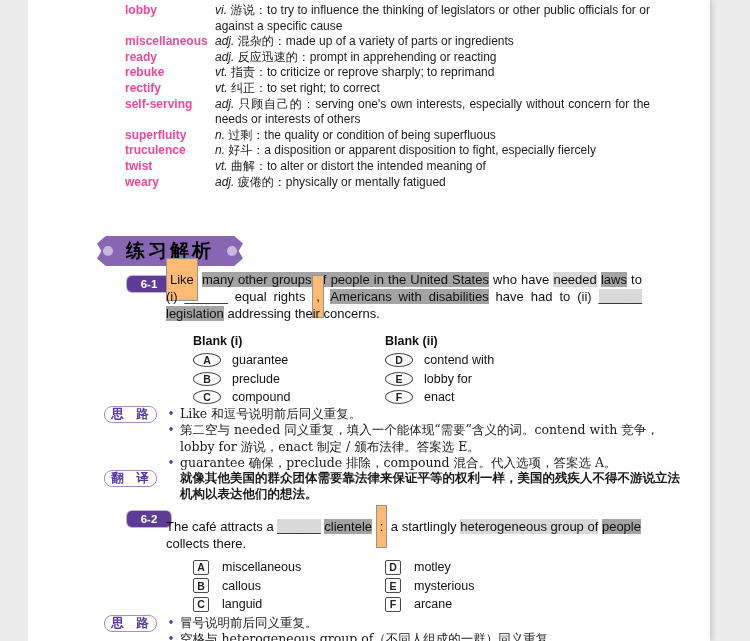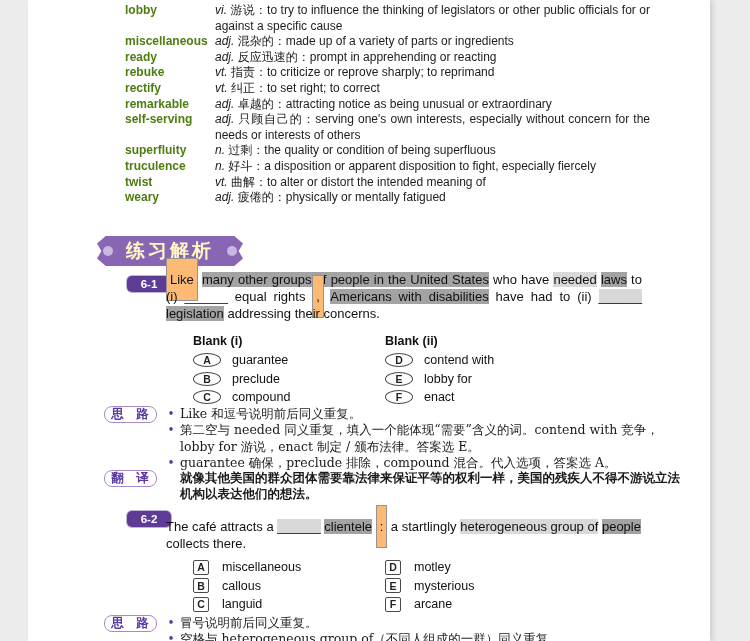--- a/index.html
+++ b/index.html
@@ -9,32 +9,32 @@
     -webkit-font-smoothing:antialiased;
   }
   .canvas{position:relative;width:750px;height:641px;}
   .page{
     position:absolute;left:28px;top:0;width:682px;height:641px;background:#ffffff;
     box-shadow:3px 0 5px rgba(0,0,0,0.12);
   }
   
   .vocab{position:absolute;left:97px;top:3px;width:525px;font-size:12px;line-height:15.6px;color:#1c1c1c;}
   .vocab-row{display:flex;align-items:flex-start;}
-  .vocab-word{width:90px;flex:0 0 90px;font-weight:bold;color:#4d7c0f;}
+  .vocab-word{width:90px;flex:0 0 90px;font-weight:bold;color:#ec4899;}
   .vocab-def{flex:1;text-align:justify;}
   .pos{font-style:italic;}
   
   .section-badge{
     position:absolute;left:69px;top:236px;width:146px;height:30px;background:#8866b4;
     display:flex;align-items:center;justify-content:center;
     clip-path:polygon(6% 0,94% 0,100% 25%,97% 50%,100% 75%,94% 100%,6% 100%,0 75%,3% 50%,0 25%);
   }
   .section-badge .ribbon-dot{position:absolute;top:50%;width:10px;height:10px;margin-top:-5px;border-radius:50%;background:#c9b8e2;}
   .ribbon-dot.left{left:6px;} .ribbon-dot.right{right:6px;}
-  .section-title{color:#fef9c3;font-weight:bold;font-size:19px;letter-spacing:3px;}
+  .section-title{color:#000000;font-weight:bold;font-size:19px;letter-spacing:3px;}
   
   .qbadge{
     position:absolute;left:99px;width:44px;height:16px;background:#5e3c96;color:#fff;
     font-weight:bold;font-size:11.5px;border-radius:5px;display:flex;align-items:center;justify-content:center;
     box-shadow:0 0 0 1px #c3b2de;
   }
   .qtext{position:absolute;left:138px;width:476px;font-size:13px;line-height:16.8px;color:#111;text-align:justify;}
   .seg-hp{background:#a3a3a3;}
   .seg-hg{background:#d9d9d9;}
   .seg-box{border:1px solid #949494;padding:13px 3px;background:#fdba74;}
@@ -96,24 +96,20 @@
         <div class="vocab-row">
           <span class="vocab-word">rebuke</span>
           <span class="vocab-def"><i class="pos">vt.</i> <span>指责：to criticize or reprove sharply; to reprimand</span></span>
         </div>
 
         <div class="vocab-row">
           <span class="vocab-word">rectify</span>
           <span class="vocab-def"><i class="pos">vt.</i> <span>纠正：to set right; to correct</span></span>
         </div>
 
-        <div class="vocab-row">
-          <span class="vocab-word">remarkable</span>
-          <span class="vocab-def"><i class="pos">adj.</i> <span>卓越的：attracting notice as being unusual or extraordinary</span></span>
-        </div>
 
         <div class="vocab-row">
           <span class="vocab-word">self-serving</span>
           <span class="vocab-def"><i class="pos">adj.</i> <span>只顾自己的：serving one's own interests, especially without concern for the needs or interests of others</span></span>
         </div>
 
         <div class="vocab-row">
           <span class="vocab-word">superfluity</span>
           <span class="vocab-def"><i class="pos">n.</i> <span>过剩：the quality or condition of being superfluous</span></span>
         </div>

